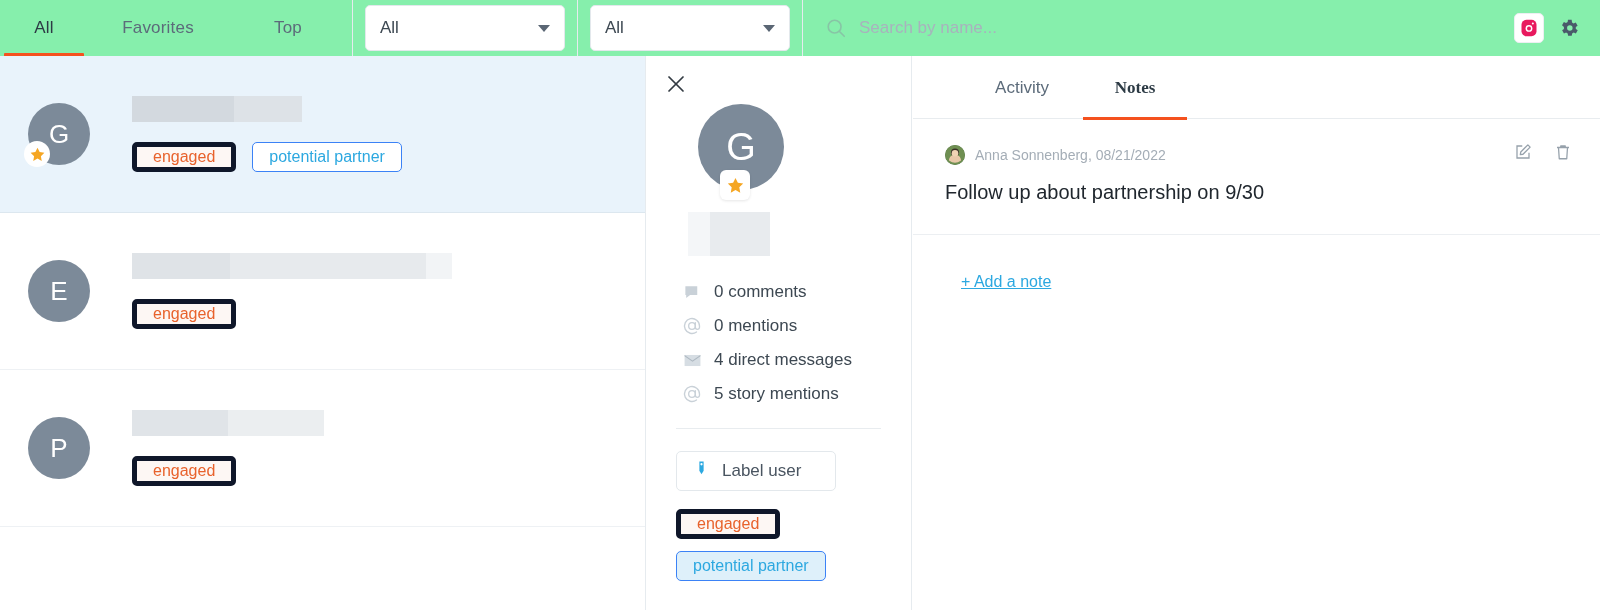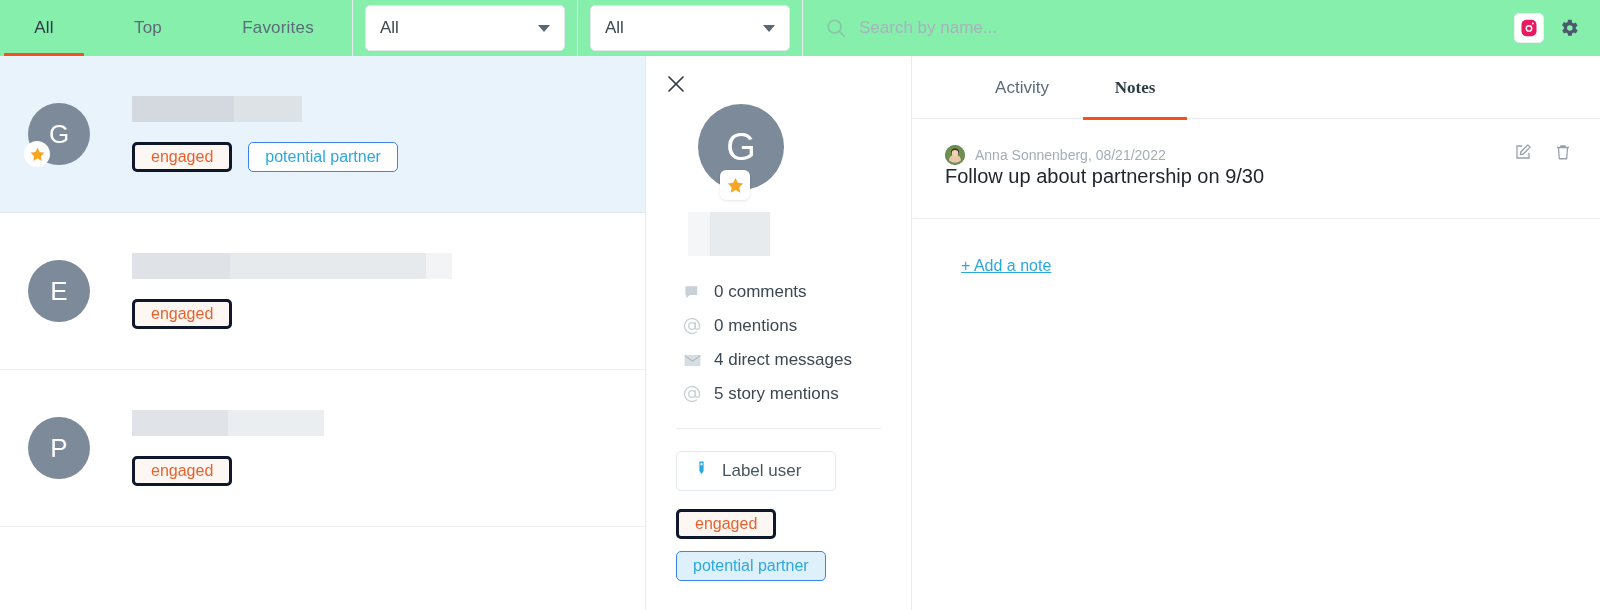--- a/index.html
+++ b/index.html
@@ -95,21 +95,21 @@
     align-items: center; justify-content: center;
   }
   .row-body { padding-left: 42px; display: flex; flex-direction: column; gap: 20px; }
   .redact { display: flex; height: 26px; }
   .redact span { display: block; }
   .tags { display: flex; gap: 16px; align-items: center; }
   .tag {
     height: 30px; border-radius: 5px; padding: 0 16px; display: flex;
     align-items: center; font-size: 16px; cursor: pointer; white-space: nowrap;
   }
-  .tag.orange { border: 3px solid #0f172a; color: #e8622c; background: #fdf7f4; }
+  .tag.orange { border: 5px solid #0f172a; color: #e8622c; background: #fdf7f4; }
   .tag.blue { border: 1px solid #3b82f6; color: #2ca8e0; background: #fff; }
   .tag.blue.filled { background: #def0fa; }
 
   
   .detail {
     position: absolute; top: 56px; left: 645px; width: 267px; bottom: 0;
     background: #fff; border-left: 1px solid #e6ebef;
     border-right: 1px solid #e6ebef; padding: 16px 22px 0 22px;
     overflow: hidden;
   }
@@ -158,44 +158,44 @@
     height: 3px; background: #f4511e;
   }
   .note-item { position: relative; padding: 26px 32px 30px 32px;
     border-bottom: 1px solid #eceff2; }
   .note-head { display: flex; align-items: center; gap: 10px; }
   .note-av {
     width: 20px; height: 20px; border-radius: 50%; overflow: hidden;
     flex: 0 0 20px; background: #5a7a4e;
   }
   .note-meta { font-size: 14px; color: #a4adb6; }
-  .note-text { font-size: 20px; color: #20272e; }
+  .note-text { margin-top: 16px; font-size: 20px; color: #20272e; }
   .note-actions { position: absolute; right: 28px; top: 24px; display: flex; gap: 22px; }
   .nact { width: 18px; height: 18px; cursor: pointer; color: #96a1ab; }
   .add-note {
     display: inline-block; margin: 38px 0 0 48px; font-size: 16px;
     color: #2ca8e0; text-decoration: underline; cursor: pointer;
   }
 </style>
 </head>
 <body>
 
 <div class="app">
 
   <div class="topbar">
 
     <div class="tabs-group">
       <div class="ltab t0 active">
         <span>All</span>
       </div>
+      <div class="ltab t1">
+        <span>Favorites</span>
+      </div>
       <div class="ltab t2">
         <span>Top</span>
-      </div>
-      <div class="ltab t1">
-        <span>Favorites</span>
       </div>
     </div>
 
     <div class="vdiv"></div>
 
     <div class="filters">
       <div class="sel-wrap">
         <div class="select">
           <span class="sel-val">All</span>
           <span class="caret"></span>

